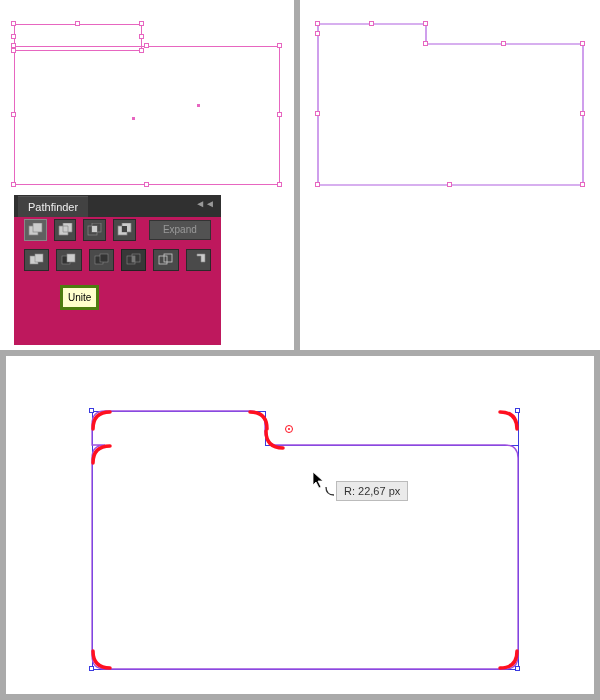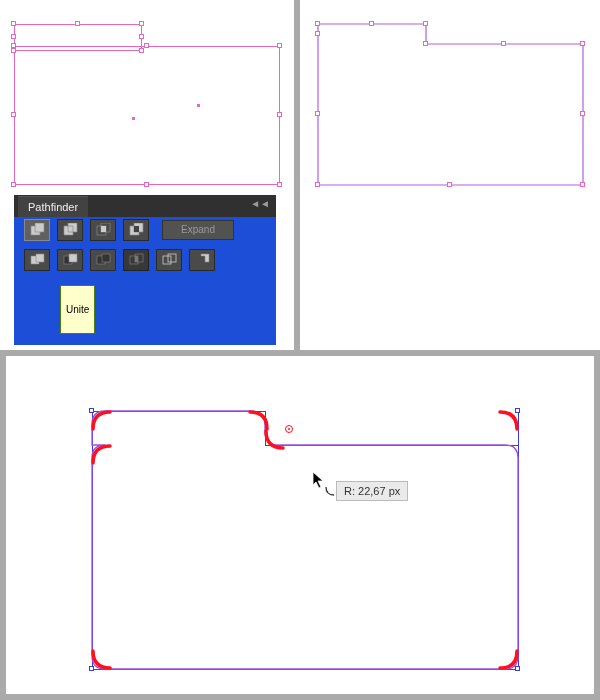--- a/index.html
+++ b/index.html
@@ -10,33 +10,33 @@
     .top-right { width: 294px; height: 350px; position: relative; }
     
     .artboard-tl { position: absolute; top: 24px; left: 14px; width: 266px; height: 161px; }
     .artboard-tr { position: absolute; top: 24px; left: 18px; width: 265px; height: 162px; }
     
     .rect-outline { border: 1px solid #e766c0; position: absolute; }
     
     .anchor { position: absolute; width: 5px; height: 5px; border: 1px solid #e766c0; background: #fff; margin: -3px; }
     .center-mark { position: absolute; width: 3px; height: 3px; background: #e766c0; margin: -2px; }
     
-    .pathfinder-panel { position: absolute; left: 14px; top: 195px; width: 262px; height: 150px; background: #1d4ed8; font-size: 11px; color: #ccc; }
+    .pathfinder-panel { position: absolute; left: 14px; top: 195px; width: 207px; height: 150px; background: #be185d; font-size: 11px; color: #ccc; }
     .panel-header { height: 22px; background: #303030; display: flex; align-items: center; position: relative; }
     .panel-tab { background: #424242; padding: 4px 10px; margin-left: 4px; font-size: 11px; color: #eee; border-top: 1px solid #555;}
     .panel-collapse { position: absolute; right: 6px; top: 3px; color: #999; font-size: 10px; }
     .panel-section-label { padding: 7px 10px 4px 10px; color: #ddd; font-size: 11px;}
     .btn-row { display: flex; gap: 7px; padding: 2px 10px 6px 10px; align-items: center;}
     .pf-btn { width: 26px; height: 22px; background: #4a4a4a; border: 1px solid #2a2a2a; display: flex; align-items: center; justify-content: center; cursor: pointer; position: relative;}
     .pf-btn.selected { background: #606060; border: 1px solid #888;}
     .pf-btn.inset { background: #383838; border: 1px solid #222; }
     .expand-btn { width: 72px; height: 20px; background: #525252; border: 1px solid #333; color: #999; font-size: 10px; text-align: center; line-height: 18px; margin-left: 6px;}
     .pf-icon svg { width: 15px; height: 13px; }
     
-    .tooltip { position: absolute; left: 60px; top: 285px; background: #ffffcc; border: 1px solid #4d7c0f; padding: 18px 5px; font-size: 10px; color: #000; z-index: 10;}
+    .tooltip { position: absolute; left: 60px; top: 285px; background: #ffffcc; border: 3px solid #4d7c0f; padding: 4px 5px; font-size: 10px; color: #000; z-index: 10;}
     
     .bottom-section { height: 350px; background: #aaa; padding-top: 6px; }
     .bottom-canvas { background: #fff; width: 588px; height: 338px; margin: 0 6px; position: relative; }
     
     .folder-shape { position: absolute; left: 86px; top: 55px; width: 426px; }
     
     .bbox-line { position: absolute; background: #3a3ae0; }
     .corner-arc { position: absolute; width: 28px; height: 28px; }
     .corner-arc svg path { stroke: #ff1020; stroke-width: 3.5; fill: none; stroke-linecap: round;}
     

